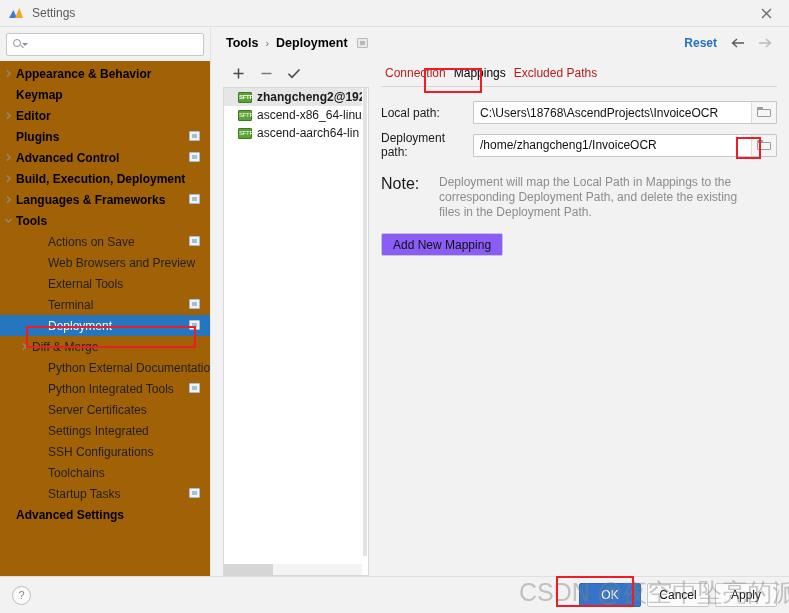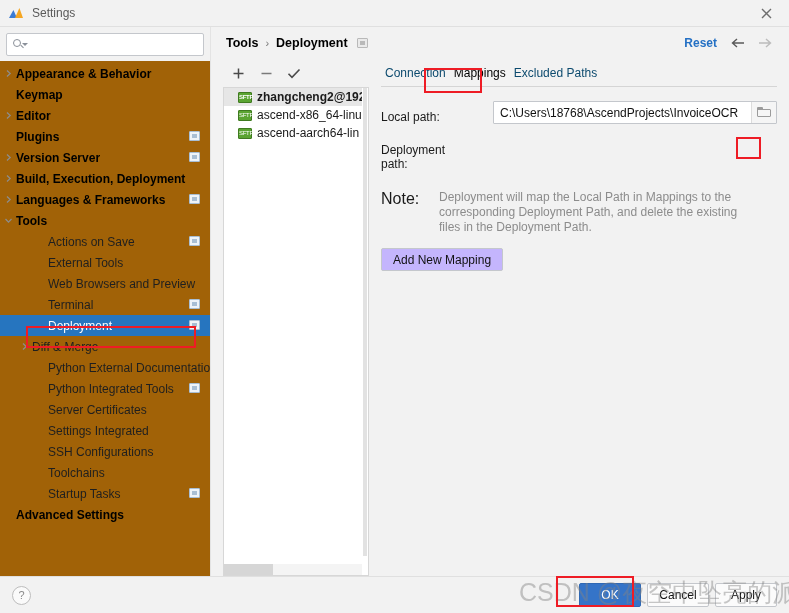--- a/index.html
+++ b/index.html
@@ -178,25 +178,25 @@
     position: absolute; top: 0; left: 1px; width: 4px; height: 96%;
     background: #e2e2e2;
   }
 
   
   #form-col { flex: 1; padding-left: 12px; position: relative; }
   #tab-row {
     height: 28px; display: flex; align-items: center;
     border-bottom: 1px solid #d5d5d5; position: relative;
   }
-  .tab { font-size: 12px; color: #0c4a6e; padding: 0 4px; }
+  .tab { font-size: 12px; color: #b91c1c; padding: 0 4px; }
   .tab.active { color: #000; }
   #form-body { padding-top: 14px; }
 
-  .field-row { display: flex; align-items: flex-end; margin-bottom: 19px; gap: 20px; }
+  .field-row { display: flex; align-items: center; margin-bottom: 7px; }
   .field-label { width: 92px; flex: none; font-size: 12px; color: #1a1a1a; }
   .field-input-wrap {
     flex: 1; height: 23px; display: flex;
     border: 1px solid #c4c7cc; background: #fff; border-radius: 1px;
     position: relative; max-width: 312px;
   }
   .field-input {
     flex: 1; border: 0; outline: 0; padding: 0 6px;
     font-size: 12px; font-family: "Liberation Sans", sans-serif;
     background: transparent; color: #111;
@@ -217,21 +217,21 @@
   }
 
   .note-row { display: flex; margin-top: 16px; }
   .note-label { width: 50px; flex: none; font-size: 16px; color: #1a1a1a; }
   .note-text {
     font-size: 12px; color: #8c8c8c; line-height: 15px;
     max-width: 310px; padding-left: 8px;
   }
   #add-mapping-btn {
     margin-top: 13px; height: 23px; padding: 0 11px;
-    background: #c4b5fd; border: 1px solid #c4c7cc; border-radius: 2px;
+    background: #8b5cf6; border: 1px solid #c4c7cc; border-radius: 2px;
     font-size: 12px; font-family: "Liberation Sans", sans-serif;
     color: #111; cursor: default;
   }
 
   
   #bottom-bar {
     height: 37px; width: 100%;
     background: #f2f2f2; border-top: 1px solid #e0e0e0;
     display: flex; align-items: center; position: relative;
   }
@@ -321,21 +321,21 @@
           <span class="arrow"></span>
           <span class="label">Plugins</span>
           <span class="badge-icon"></span>
         </div>
         <div class="tree-row top">
           <span class="arrow">
             <svg width="9" height="9" viewBox="0 0 9 9">
               <path d="M3 1.5 L6.2 4.5 L3 7.5" stroke="#8d8d8d" stroke-width="1.2" fill="none"></path>
             </svg>
           </span>
-          <span class="label">Version Server</span>
+          <span class="label">Advanced Control</span>
           <span class="badge-icon"></span>
         </div>
         <div class="tree-row top">
           <span class="arrow">
             <svg width="9" height="9" viewBox="0 0 9 9">
               <path d="M3 1.5 L6.2 4.5 L3 7.5" stroke="#8d8d8d" stroke-width="1.2" fill="none"></path>
             </svg>
           </span>
           <span class="label">Build, Execution, Deployment</span>
         </div>
@@ -356,25 +356,25 @@
           </span>
           <span class="label">Tools</span>
         </div>
         <div class="tree-row child">
           <span class="arrow"></span>
           <span class="label indent">Actions on Save</span>
           <span class="badge-icon"></span>
         </div>
         <div class="tree-row child">
           <span class="arrow"></span>
+          <span class="label indent">Web Browsers and Preview</span>
+        </div>
+        <div class="tree-row child">
+          <span class="arrow"></span>
           <span class="label indent">External Tools</span>
-        </div>
-        <div class="tree-row child">
-          <span class="arrow"></span>
-          <span class="label indent">Web Browsers and Preview</span>
         </div>
         <div class="tree-row child">
           <span class="arrow"></span>
           <span class="label indent">Terminal</span>
           <span class="badge-icon"></span>
         </div>
         <div class="tree-row child selected">
           <span class="arrow"></span>
           <span class="label indent">Deployment</span>
           <span class="badge-icon"></span>
@@ -507,20 +507,29 @@
                 <span class="folder-icon">
                   <span class="tab-top"></span>
                     <span class="body"></span>
                 </span>
               </span>
             </span>
           </div>
 
           <div class="field-row">
             <span class="field-label">Deployment path:</span>
+            <span class="field-input-wrap">
+              <input class="field-input" type="text" value="/home/zhangcheng1/InvoiceOCR" style="">
+              <span class="browse-btn">
+                <span class="folder-icon">
+                  <span class="tab-top"></span>
+                    <span class="body"></span>
+                </span>
+              </span>
+            </span>
           </div>
 
           <div class="note-row">
             <span class="note-label">Note:</span>
             <span class="note-text">Deployment will map the Local Path in Mappings to the corresponding Deployment Path, and delete the existing files in the Deployment Path.</span>
           </div>
 
           <button id="add-mapping-btn">Add New Mapping</button>
         </div>
       </div>

